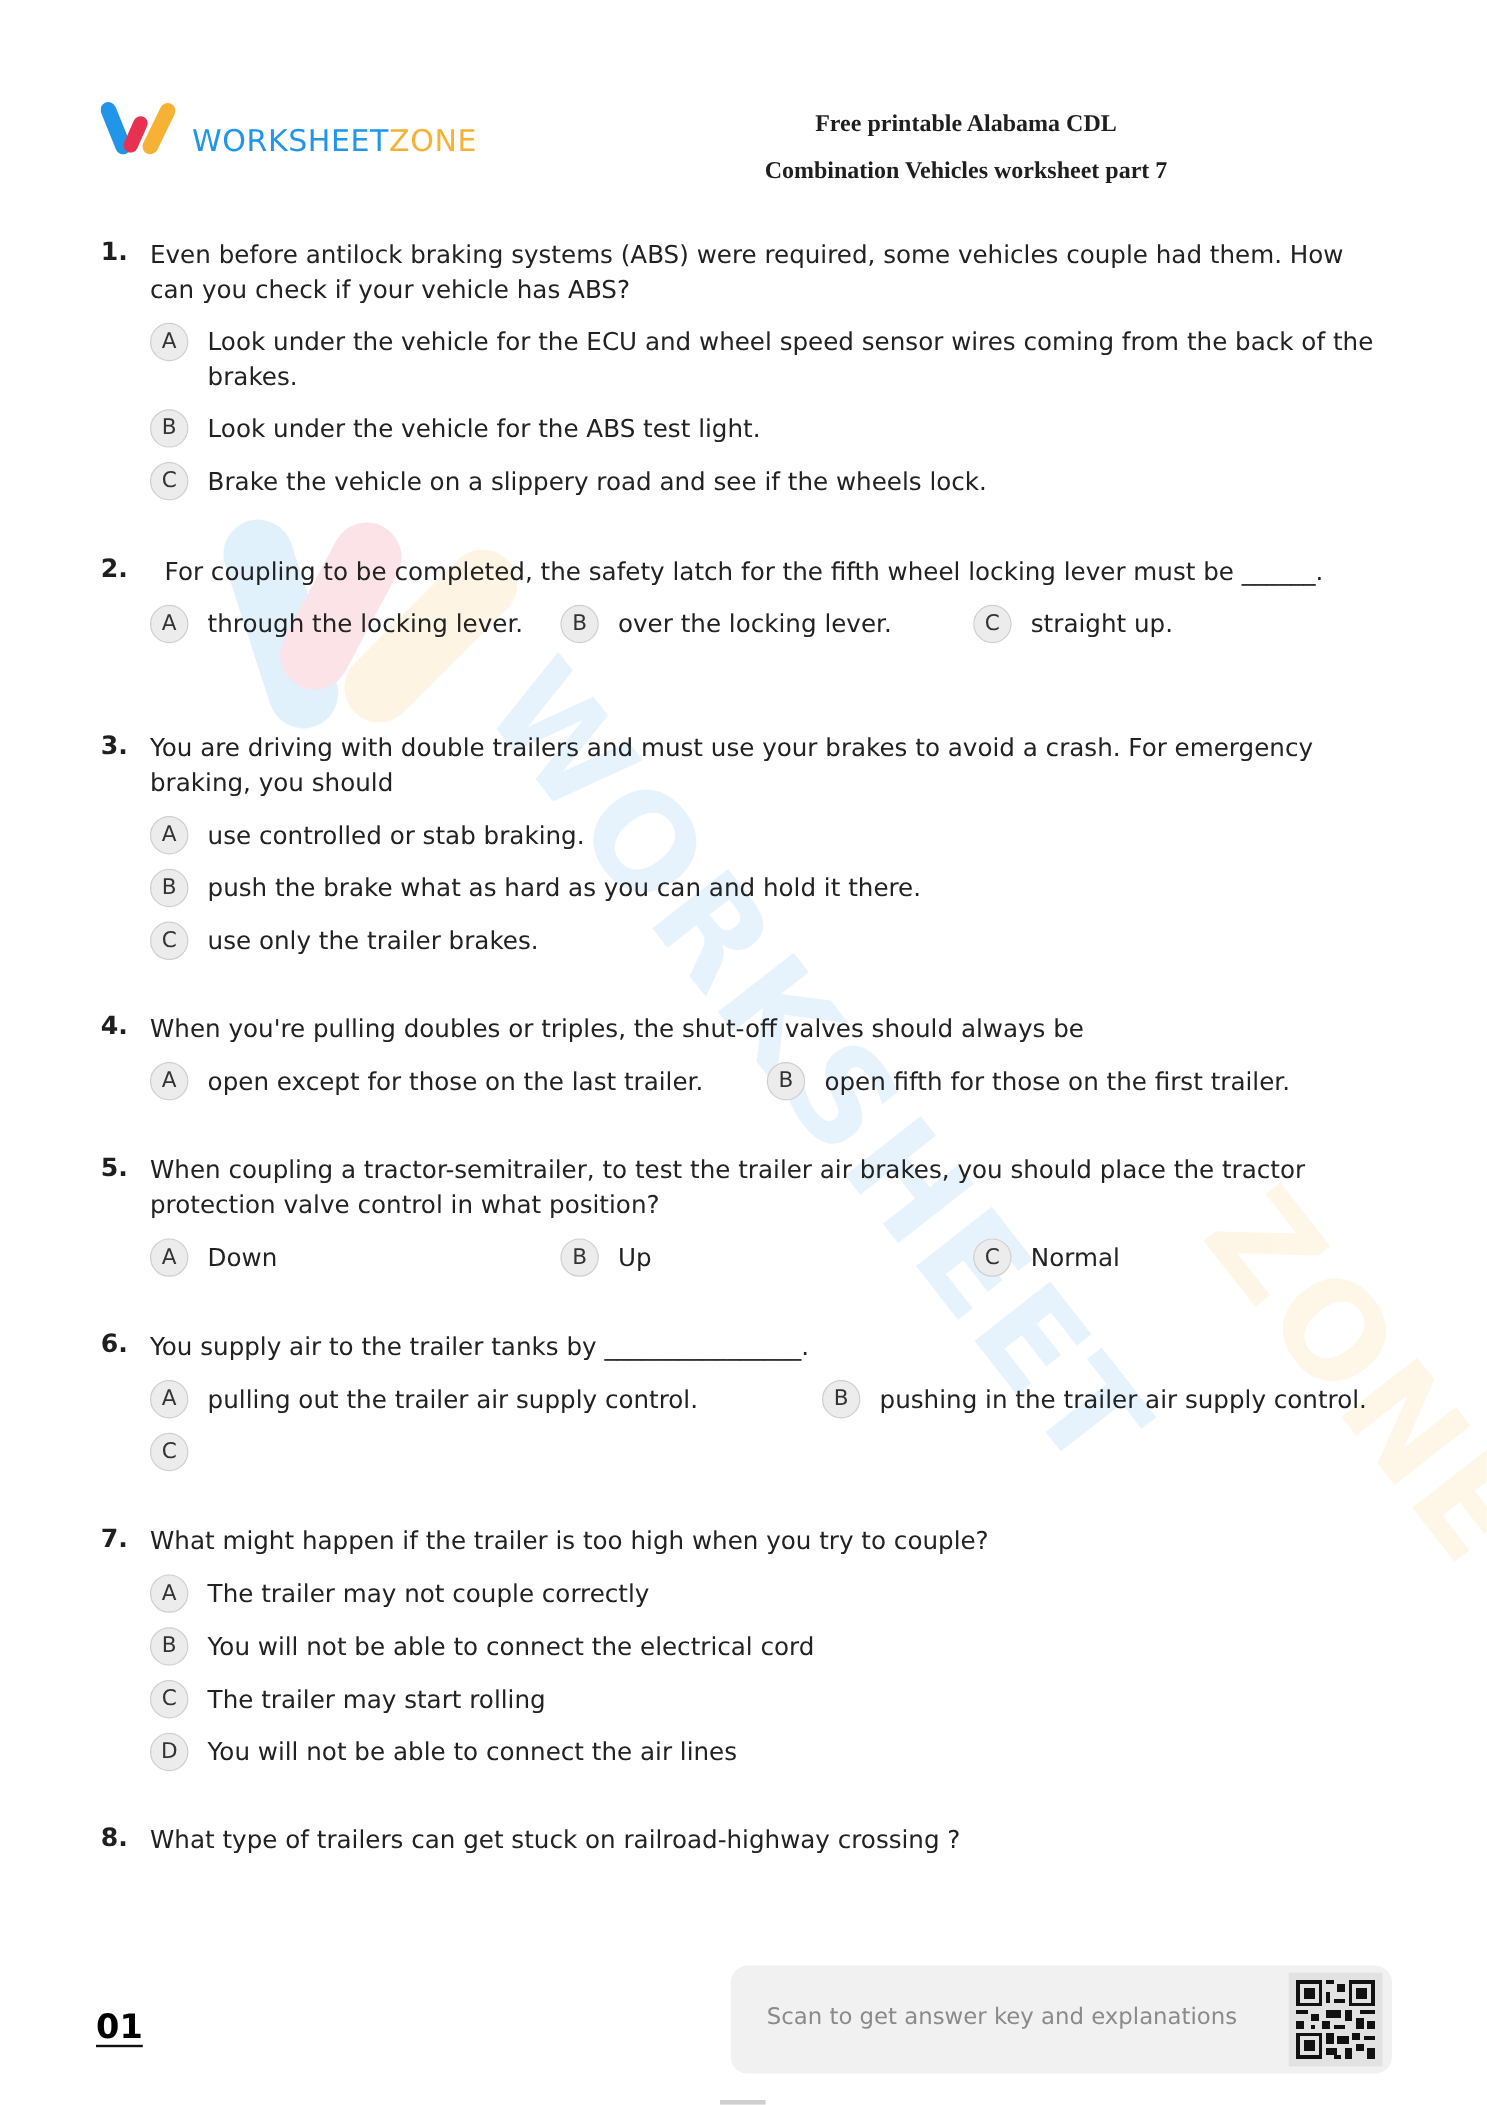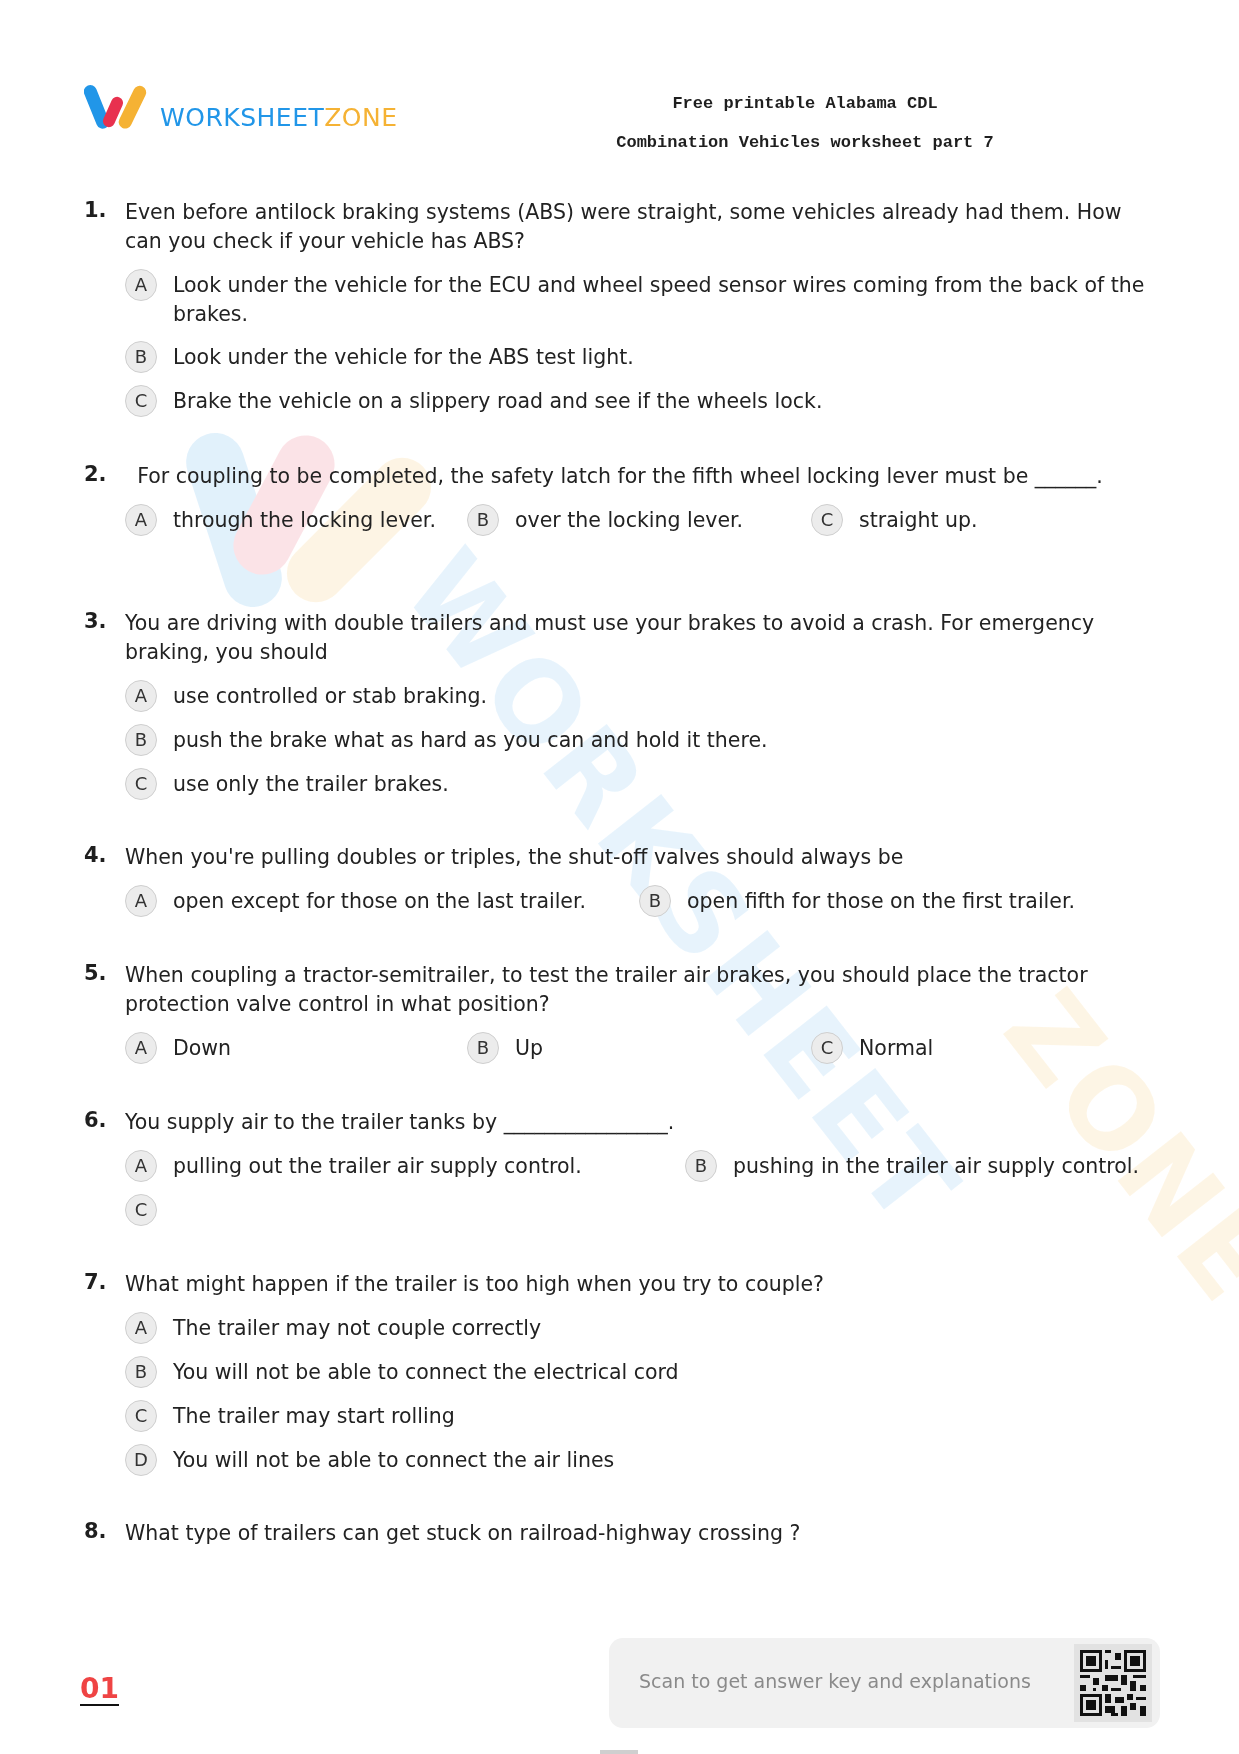--- a/index.html
+++ b/index.html
@@ -4,37 +4,37 @@
 <style>
   html, body { margin:0; padding:0; background:#ffffff; }
   body { width:1239px; height:1754px; position:relative; overflow:hidden;
          font-family:"DejaVu Sans", sans-serif; color:#222; }
   .logo { position:absolute; left:84px; top:82px; display:flex; align-items:flex-end; }
   .logo svg { width:66px; height:50px; }
   .logo-text { font-family:"DejaVu Sans", sans-serif; font-size:25px; letter-spacing:0.5px; margin-left:10px; }
   .logo-text .w { color:#2196e8; }
   .logo-text .z { color:#f5b234; }
   .title { position:absolute; left:520px; width:570px; top:84px; text-align:center;
-           font-family:Liberation Mono, monospace; font-weight:bold; font-size:17px; line-height:39px; color:#1f1f1f; }
+           font-family:Liberation Serif, serif; font-weight:bold; font-size:20px; line-height:39px; color:#1f1f1f; }
   .watermark { position:absolute; left:0; top:0; width:1239px; height:1754px; pointer-events:none; z-index:0; }
   .q { position:absolute; left:84px; width:1090px; z-index:1; }
   .qnum { position:absolute; left:0; top:0; font-weight:bold; font-size:21px; color:#1f1f1f; }
   .qtext { margin-left:41px; font-size:20.5px; line-height:29px; color:#222; }
   .opts { margin-left:41px; margin-top:15px; }
   .opt-row { display:flex; align-items:flex-start; margin-bottom:14px; }
   .opt { display:flex; align-items:flex-start; }
   .circ { flex:0 0 auto; width:32px; height:32px; border-radius:50%; background:#ececec;
           border:1px solid #cfcfcf; box-sizing:border-box; text-align:center; line-height:30px;
           font-size:18px; color:#333; margin-right:16px; margin-top:-2px; }
   .otext { font-size:20.5px; line-height:29px; color:#222; }
   .footer-box { position:absolute; left:609px; top:1638px; width:551px; height:90px;
                 background:#f1f1f1; border-radius:14px; z-index:1; }
   .footer-text { position:absolute; left:30px; top:32px; font-size:19px; color:#8a8a8a; }
   .qr { position:absolute; right:8px; top:6px; width:78px; height:78px; background:#e2e2e2; }
-  .page-num { position:absolute; left:80px; top:1674px; font-weight:bold; font-size:28px; color:#ef4444;
+  .page-num { position:absolute; left:80px; top:1674px; font-weight:bold; font-size:28px; color:#000000;
               border-bottom:2px solid #111; line-height:30px; }
   .bottom-bar { position:absolute; left:600px; top:1750px; width:38px; height:4px; background:#cfcfcf; }
 </style>
 </head>
 <body>
 
 <svg class="watermark" viewBox="0 0 1239 1754">
   <g opacity="0.13">
     <rect x="205" y="430" width="58" height="180" rx="29" fill="#2196e8" transform="rotate(-18 234 520)"></rect>
     <rect x="255" y="430" width="58" height="150" rx="29" fill="#e8314f" transform="rotate(28 284 505)"></rect>
@@ -55,21 +55,21 @@
   </div>
 </div>
 
 <div class="title">
   <div>Free printable Alabama CDL</div>
   <div>Combination Vehicles worksheet part 7</div>
 </div>
 
 <div class="q" style="top:198px;">
   <div class="qnum">1.</div>
-  <div class="qtext" style="width:1000px;">Even before antilock braking systems (ABS) were straight, some vehicles already had them. How can you check if your vehicle has ABS?</div>
+  <div class="qtext" style="width:1000px;">Even before antilock braking systems (ABS) were required, some vehicles couple had them. How can you check if your vehicle has ABS?</div>
   <div class="opts">
     <div class="opt-row" style="margin-bottom:14px;">
       <div class="opt">
         <span class="circ">A</span>
         <span class="otext" style="width:990px;">Look under the vehicle for the ECU and wheel speed sensor wires coming from the back of the brakes.</span>
       </div>
     </div>
     <div class="opt-row">
       <div class="opt">
         <span class="circ">B</span>

